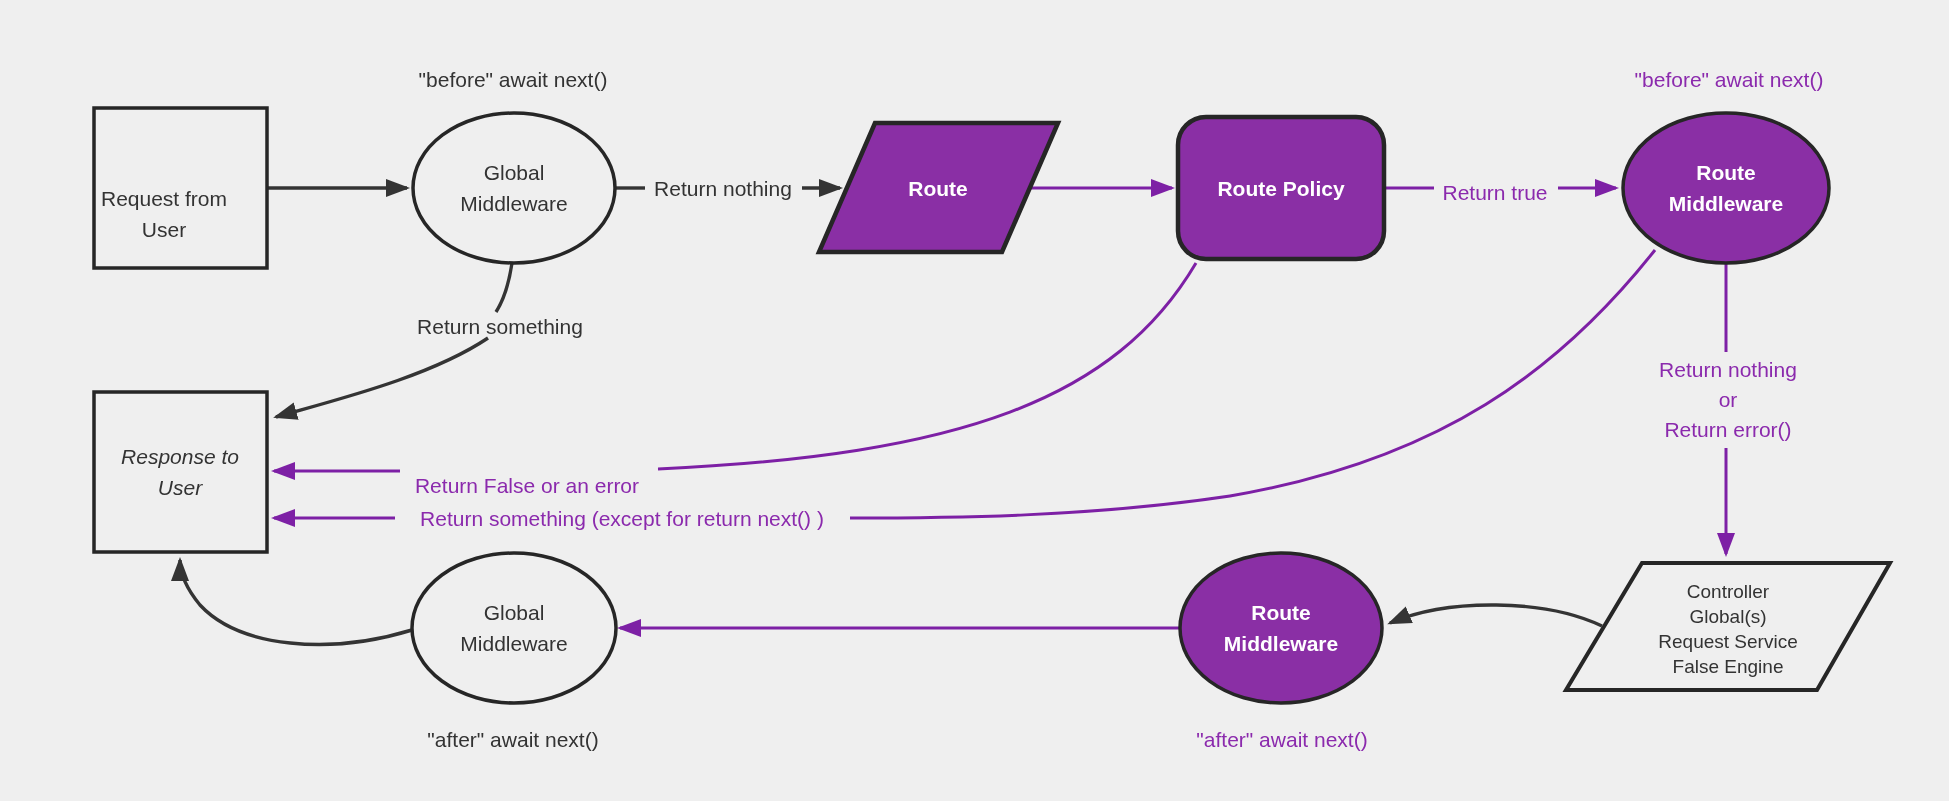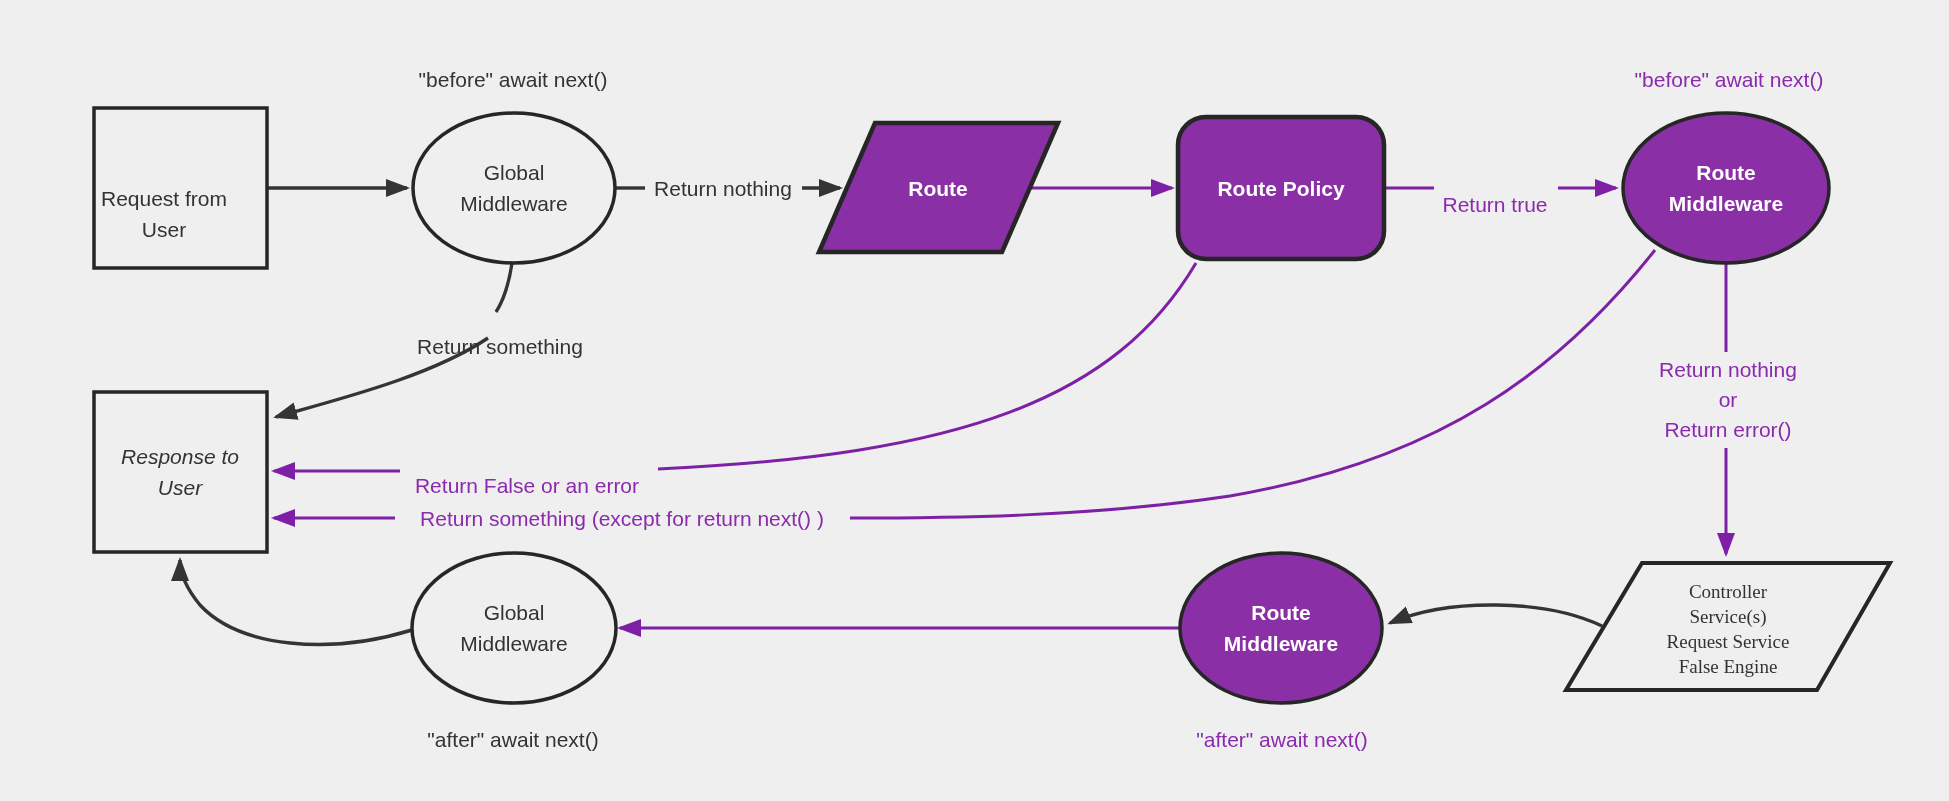--- a/index.html
+++ b/index.html
@@ -98,23 +98,23 @@
 
   <div class="lbl on-node" style="left:1281px; top:188px;">
     <span>Route Policy</span>
   </div>
 
   <div class="lbl on-node" style="left:1726px; top:188px;">
     <span>Route</span>
     <span>Middleware</span>
   </div>
 
-  <div class="lbl small" style="left:1728px; top:629px;font-family:Liberation Serif, serif;">
+  <div class="lbl small" style="left:1728px; top:629px;">
     <span>Controller</span>
-    <span>Service(s)</span>
+    <span>Global(s)</span>
     <span>Request Service</span>
     <span>False Engine</span>
   </div>
 
   <div class="lbl on-node" style="left:1281px; top:628px;">
     <span>Route</span>
     <span>Middleware</span>
   </div>
 
   <div class="lbl" style="left:514px; top:628px;">
@@ -126,22 +126,22 @@
     <span>Response to</span>
     <span>User</span>
   </div>
 
   <div class="lbl" style="left:513px; top:79px;">"before" await next()</div>
   <div class="lbl purple" style="left:1729px; top:79px;">"before" await next()</div>
   <div class="lbl" style="left:513px; top:739px;">"after" await next()</div>
   <div class="lbl purple" style="left:1282px; top:739px;">"after" await next()</div>
 
   <div class="lbl" style="left:723px; top:188px;">Return nothing</div>
-  <div class="lbl purple" style="left:1495px; top:204px;">Return true</div>
-  <div class="lbl" style="left:500px; top:326px;margin-top:20px;">Return something</div>
+  <div class="lbl purple" style="left:1495px; top:192px;">Return true</div>
+  <div class="lbl" style="left:500px; top:326px;">Return something</div>
 
   <div class="lbl purple lh30" style="left:1728px; top:400px;">
     <span>Return nothing</span>
     <span>or</span>
     <span>Return error()</span>
   </div>
 
   <div class="lbl purple" style="left:527px; top:485px;">Return False or an error</div>
   <div class="lbl purple" style="left:622px; top:518px;text-align:center;">Return something (except for return next() )</div>
 

